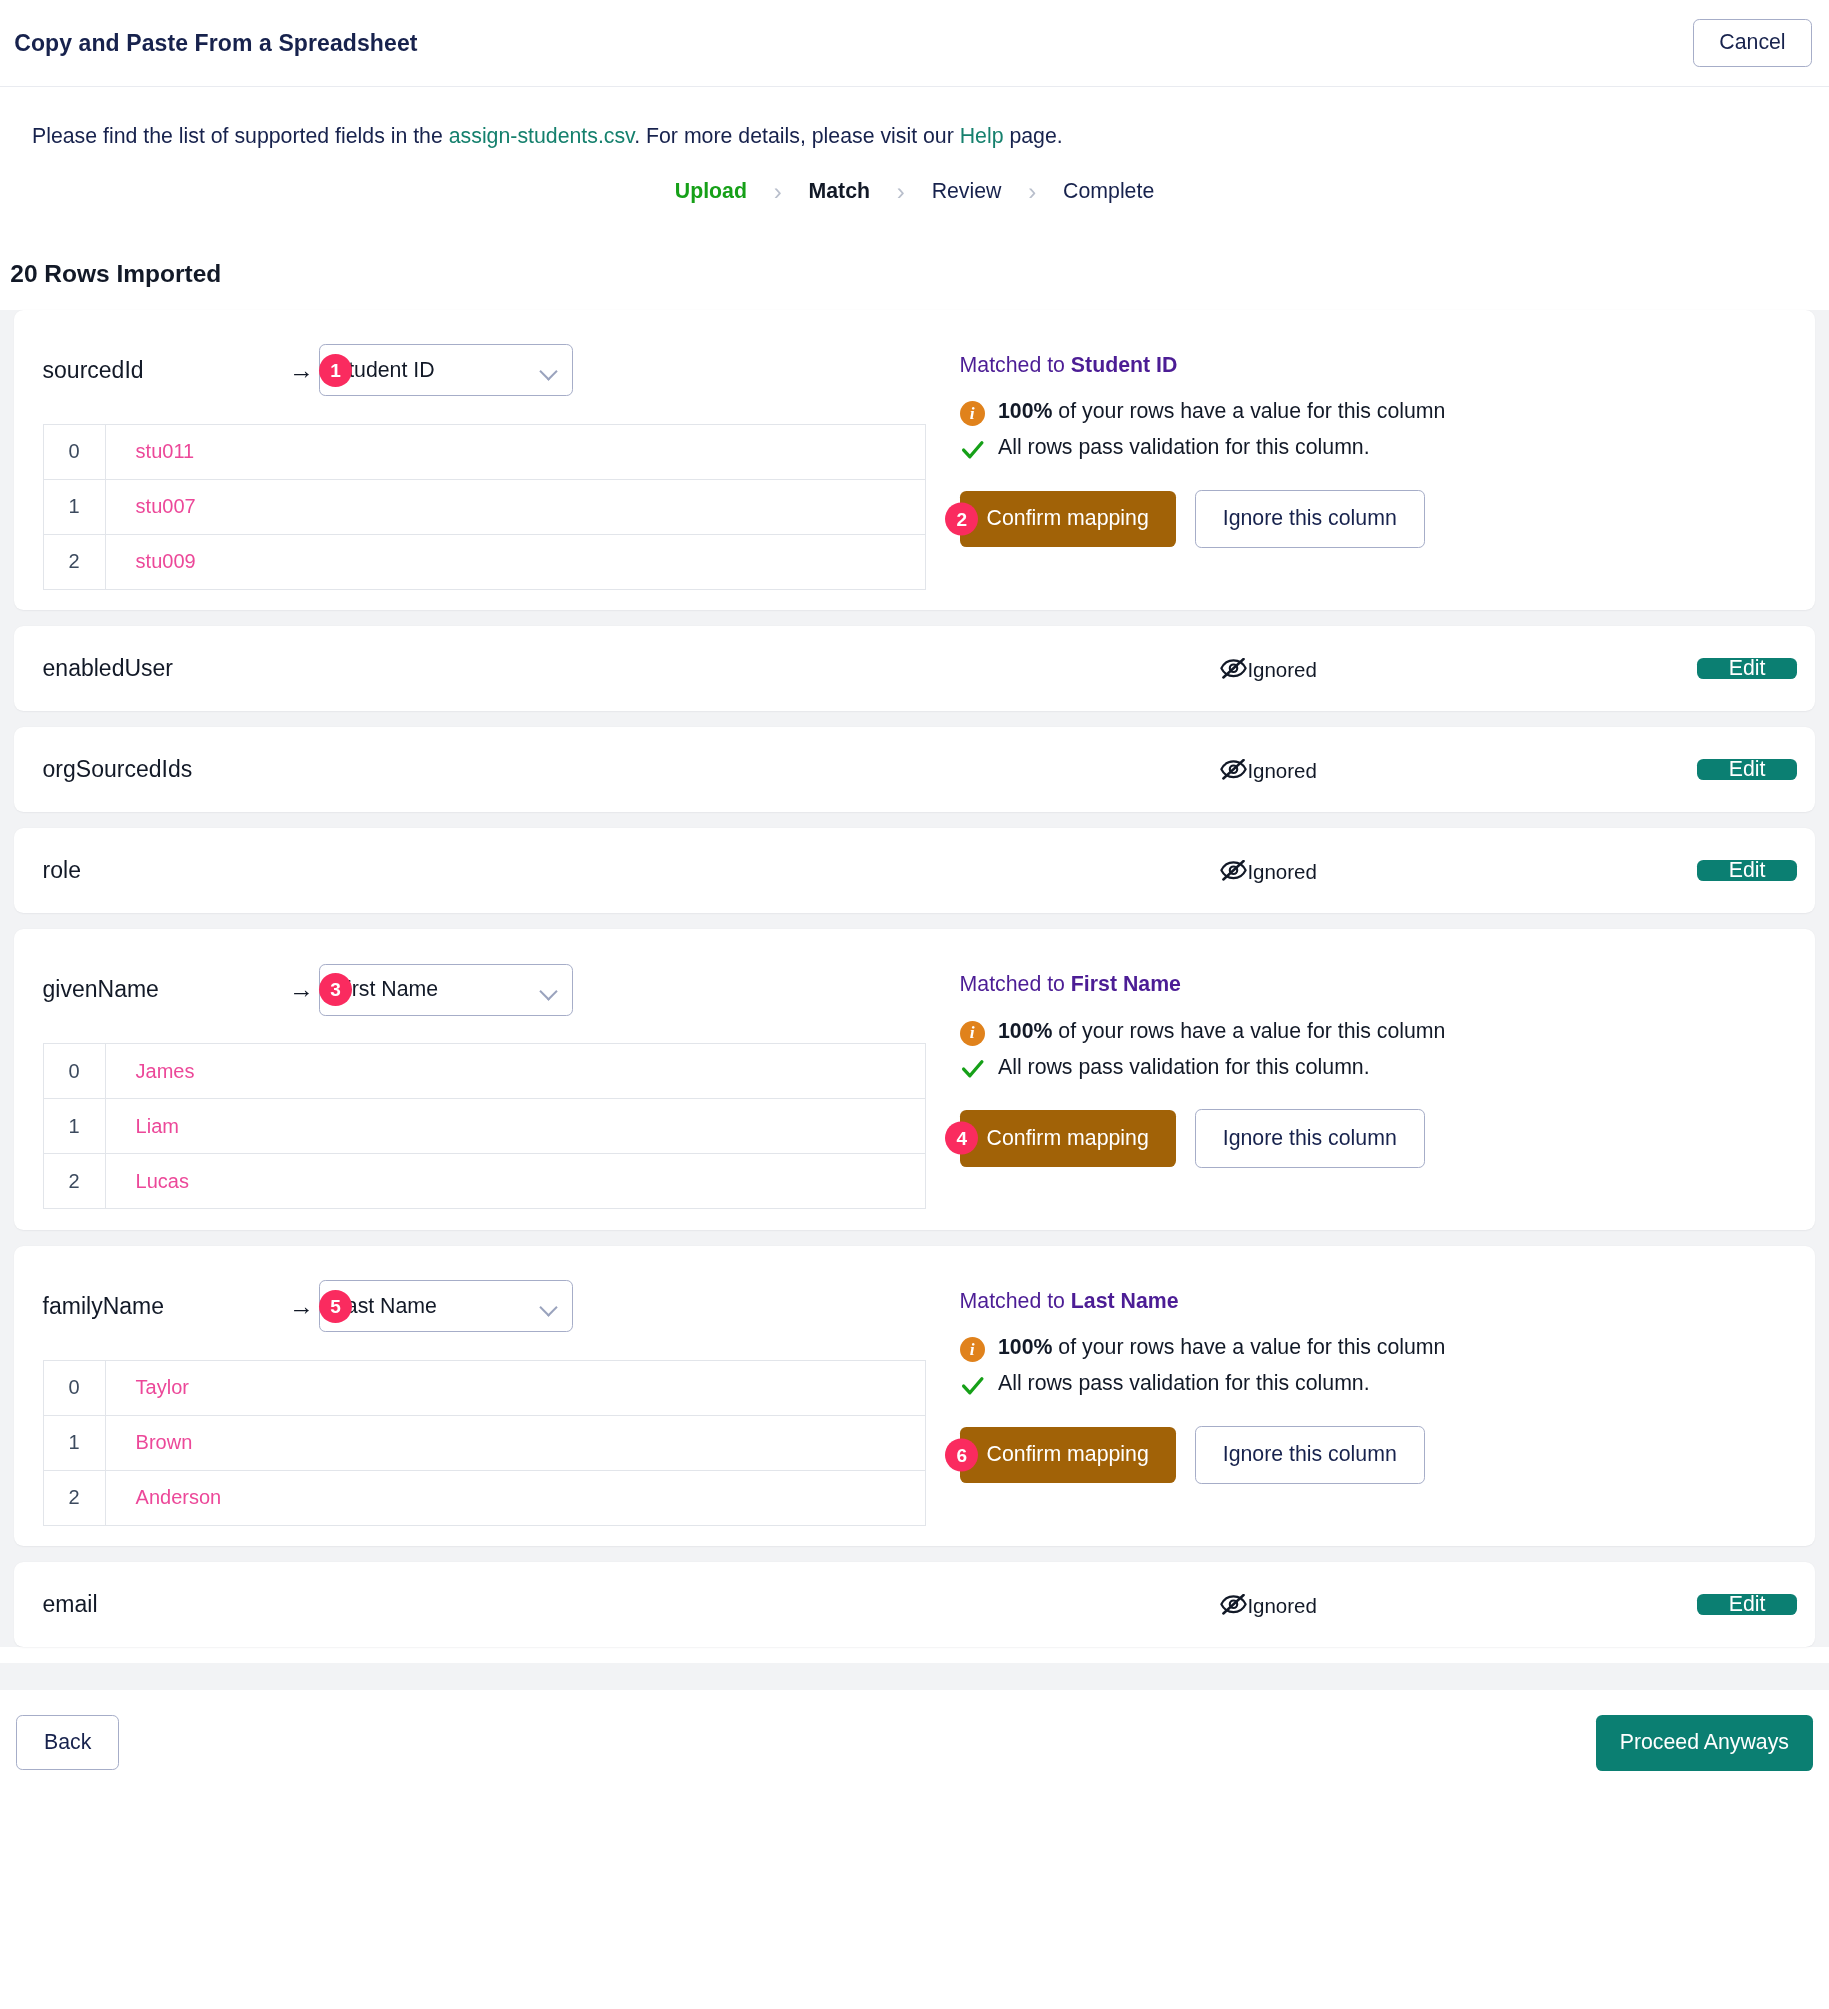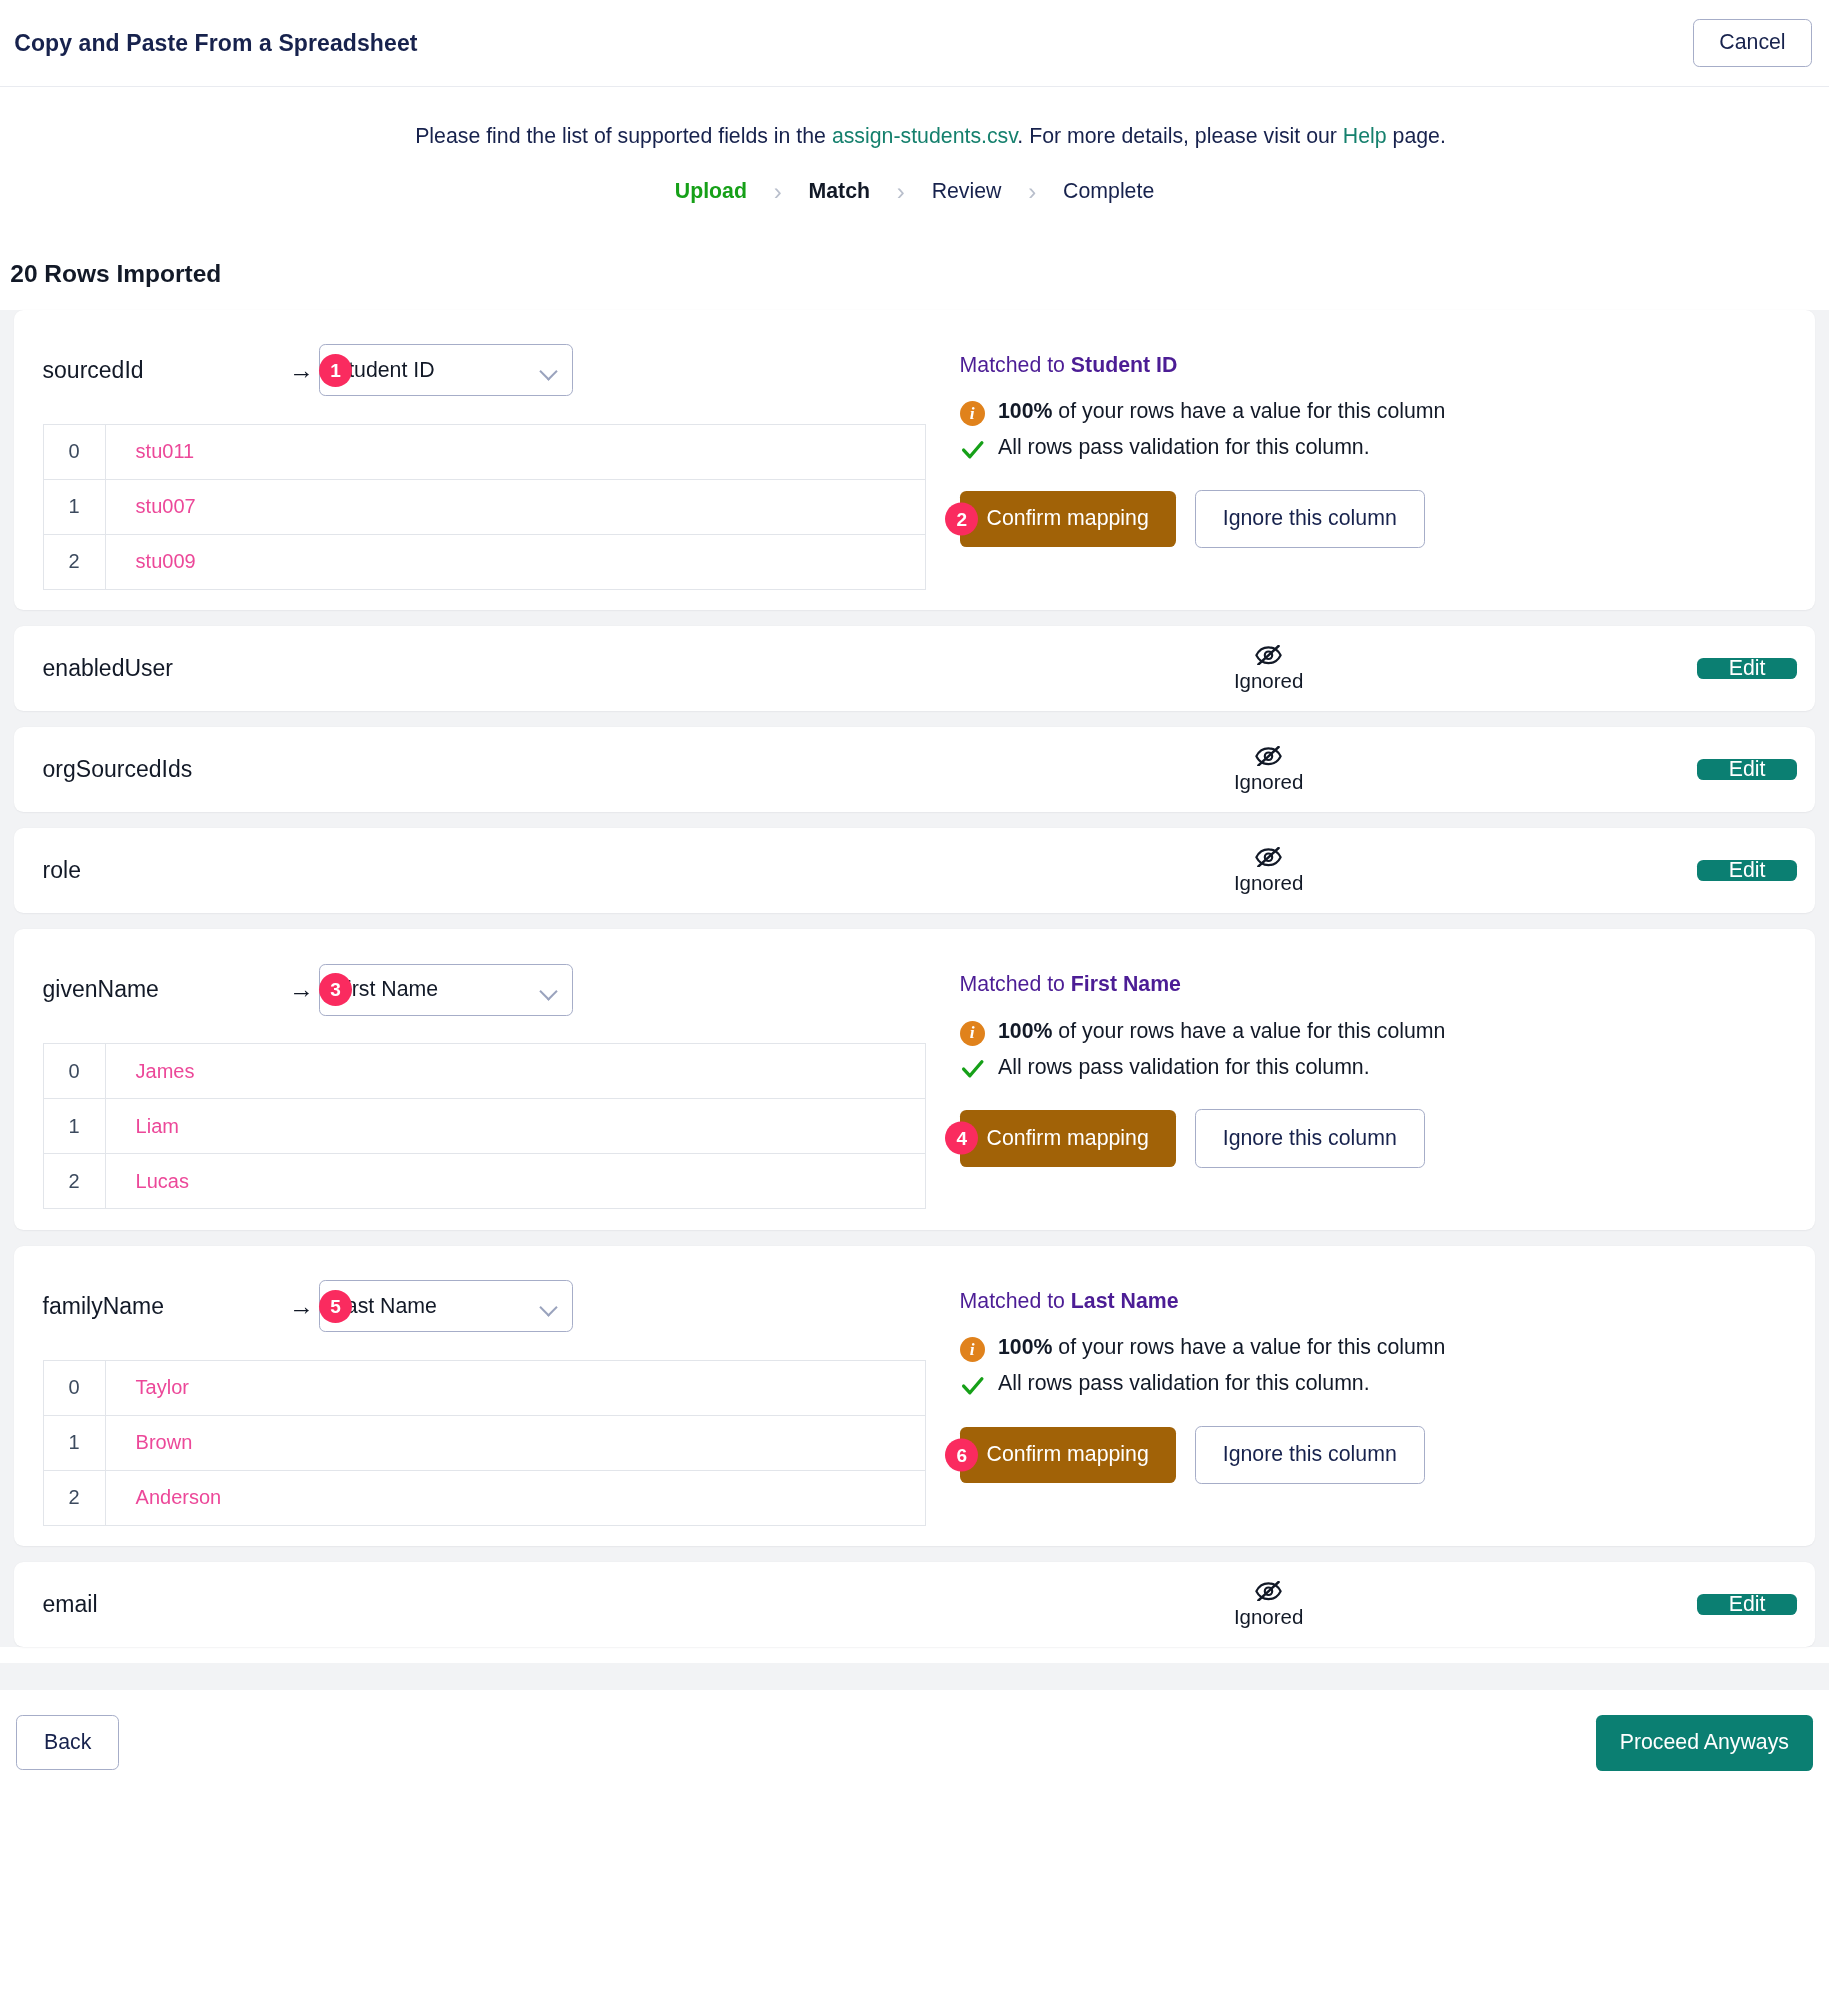--- a/index.html
+++ b/index.html
@@ -38,21 +38,20 @@
     cursor: pointer;
     line-height: 1;
   }
 
   
   .intro {
     font-size: 21.3px;
     color: #17224d;
     padding: 36px 0 0 32px;
     line-height: 1.3;
-    text-align: center;
   }
   .intro a { color: #15806d; text-decoration: none; }
 
   
   .stepper {
     display: flex;
     align-items: center;
     justify-content: center;
     gap: 0px;
     margin-top: 27px;
@@ -267,21 +266,21 @@
   }
   .ign-field {
     font-size: 23px;
     color: #121927;
     flex: none;
     width: 893px;
   }
   .ign-center {
     flex: 1;
     display: flex;
-    flex-direction: column;
+    flex-direction: row;
     align-items: center;
     justify-content: center;
     margin-left: -95px;
   }
   .eye-off { width: 27px; height: 20.5px; display:block; }
   .ign-label {
     font-size: 20.5px;
     color: #121927;
     margin-top: 3.2px;
   }

